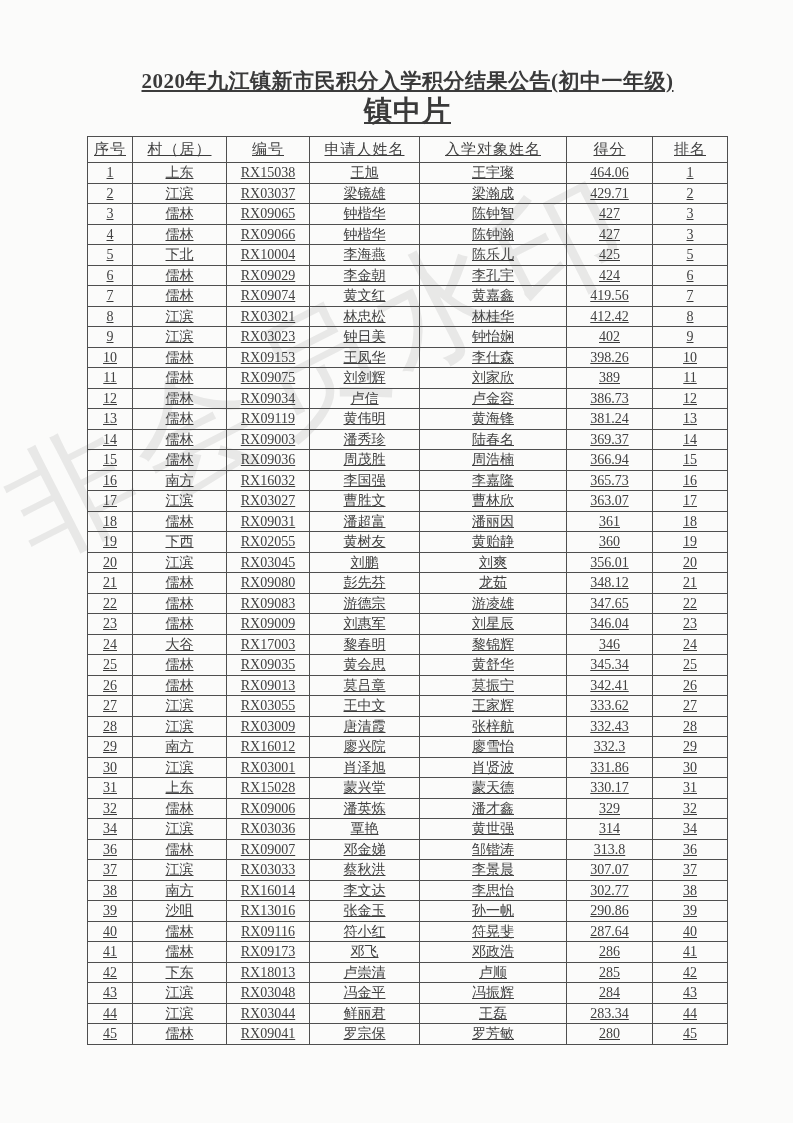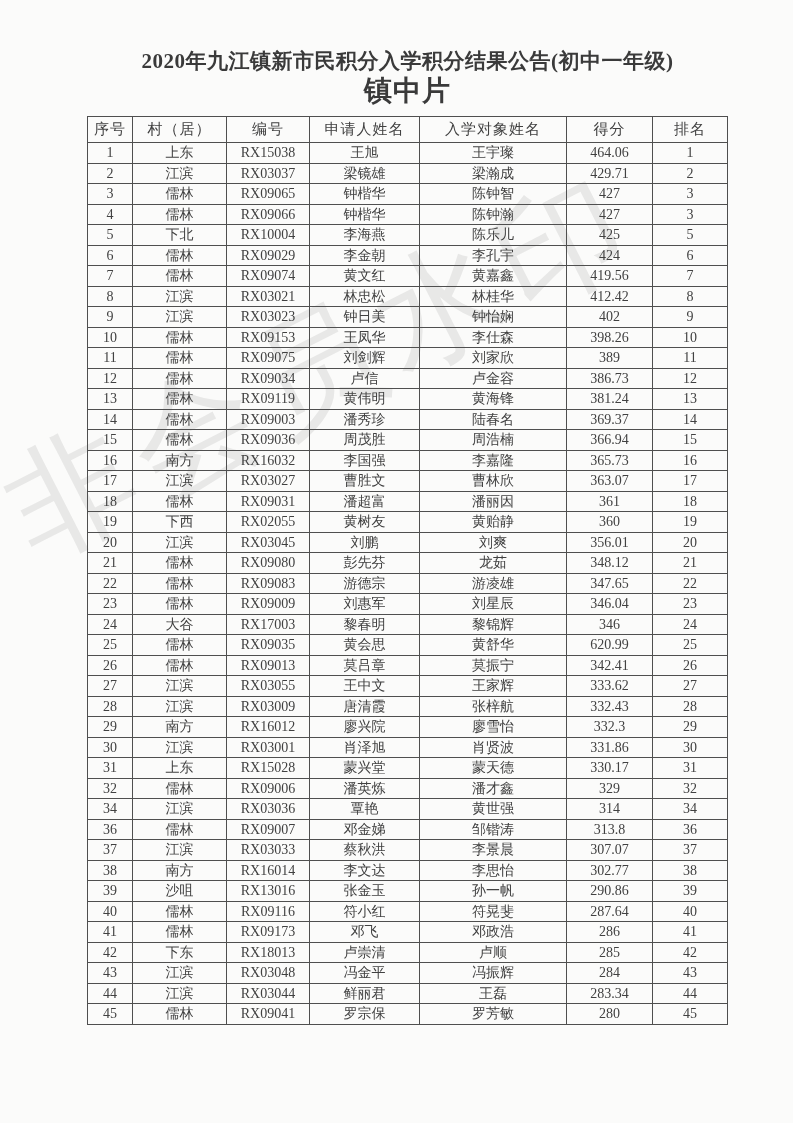--- a/index.html
+++ b/index.html
@@ -12,23 +12,24 @@
     width: 793px;
     height: 1123px;
     margin: 0 auto;
     background: #fbfbfa;
     overflow: hidden;
     font-family: "Liberation Serif", "DejaVu Serif", serif;
     color: #3c3c3c;
   }
   .content {
     position: relative;
-    padding-top: 46px;
+    padding-top: 66px;
     padding-left: 22px; 
     z-index: 2;
+    text-decoration: underline;
   }
   .title-block { text-align: center; }
   .title-line1 {
     font-size: 21px;
     font-weight: bold;
     letter-spacing: 0.5px;
     line-height: 30px;
     color: #3a3a3a;
   }
   .title-line2 {
@@ -333,21 +334,21 @@
             <td>黎锦辉</td>
             <td>346</td>
             <td>24</td>
           </tr>
           <tr>
             <td>25</td>
             <td>儒林</td>
             <td>RX09035</td>
             <td>黄会思</td>
             <td>黄舒华</td>
-            <td>620.99</td>
+            <td>345.34</td>
             <td>25</td>
           </tr>
           <tr>
             <td>26</td>
             <td>儒林</td>
             <td>RX09013</td>
             <td>莫吕章</td>
             <td>莫振宁</td>
             <td>342.41</td>
             <td>26</td>

